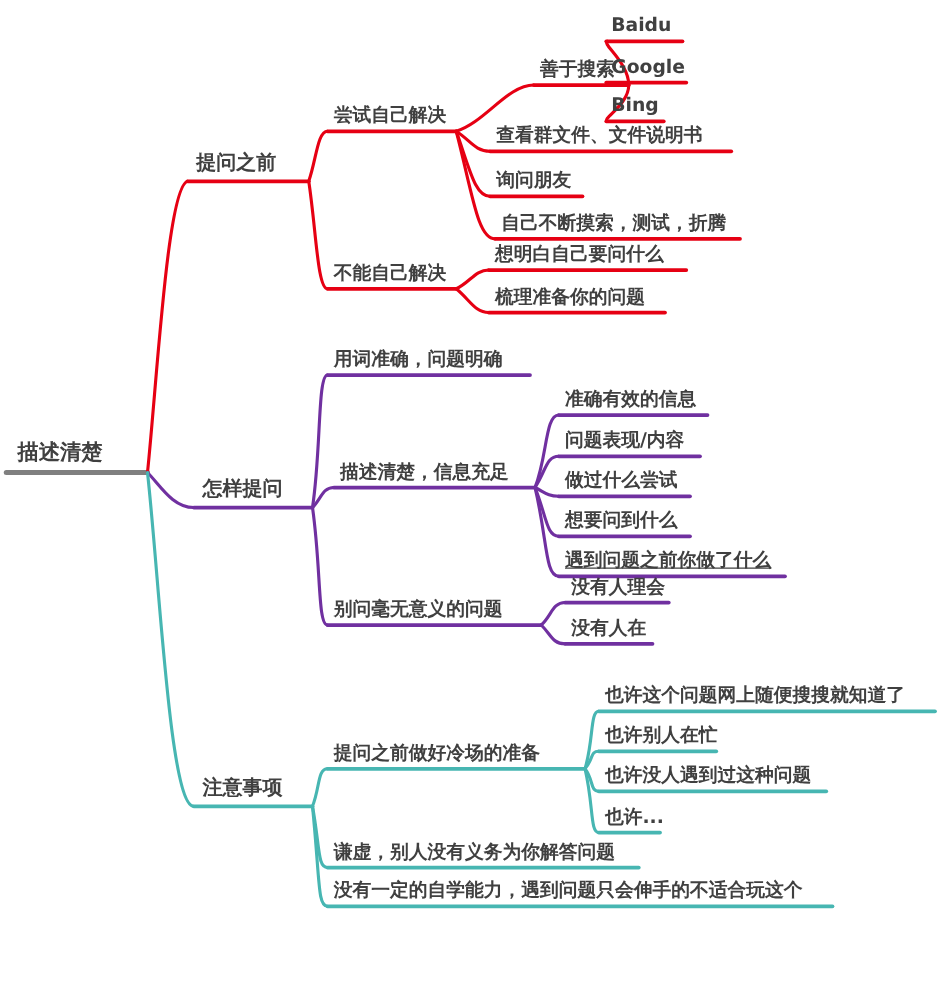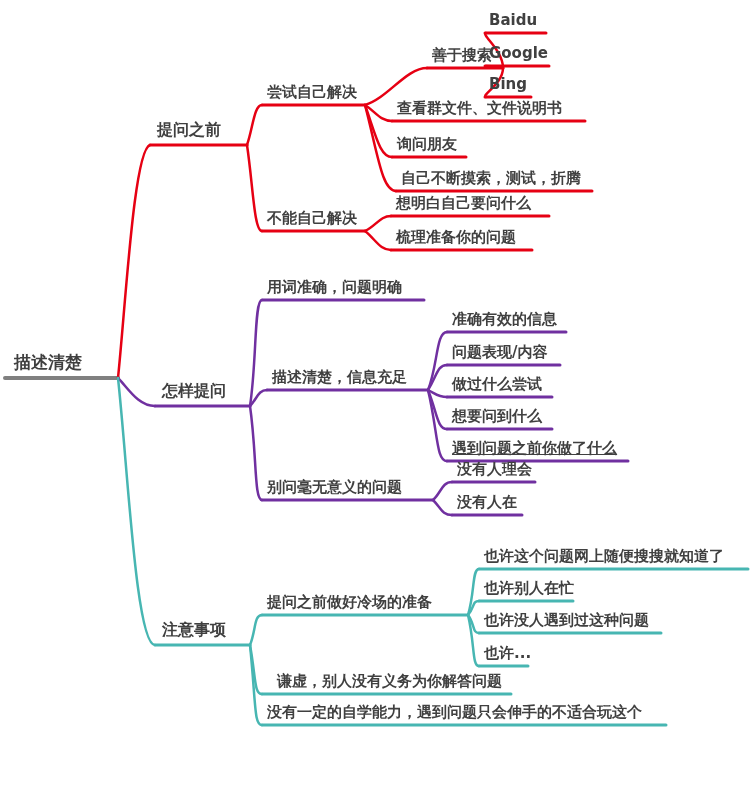--- a/index.html
+++ b/index.html
@@ -141,16 +141,16 @@
   <div class="node" style="left:267px; top:477px;">别问毫无意义的问题</div>
   <div class="node" style="left:457px; top:459px;">没有人理会</div>
   <div class="node" style="left:457px; top:492px;">没有人在</div>
 
   <div class="node lvl1" style="left:162px; top:620px;">注意事项</div>
   <div class="node" style="left:267px; top:592px;">提问之前做好冷场的准备</div>
   <div class="node" style="left:484px; top:546px;">也许这个问题网上随便搜搜就知道了</div>
   <div class="node" style="left:484px; top:578px;">也许别人在忙</div>
   <div class="node" style="left:484px; top:610px;">也许没人遇到过这种问题</div>
   <div class="node" style="left:484px; top:643px;">也许...</div>
-  <div class="node" style="left:277px; top:671px;">谦虚，别人没有义务为你解答问题</div>
+  <div class="node" style="left:267px; top:671px;">谦虚，别人没有义务为你解答问题</div>
   <div class="node" style="left:267px; top:702px;">没有一定的自学能力，遇到问题只会伸手的不适合玩这个</div>
 
 </div>
 
 </body></html>

